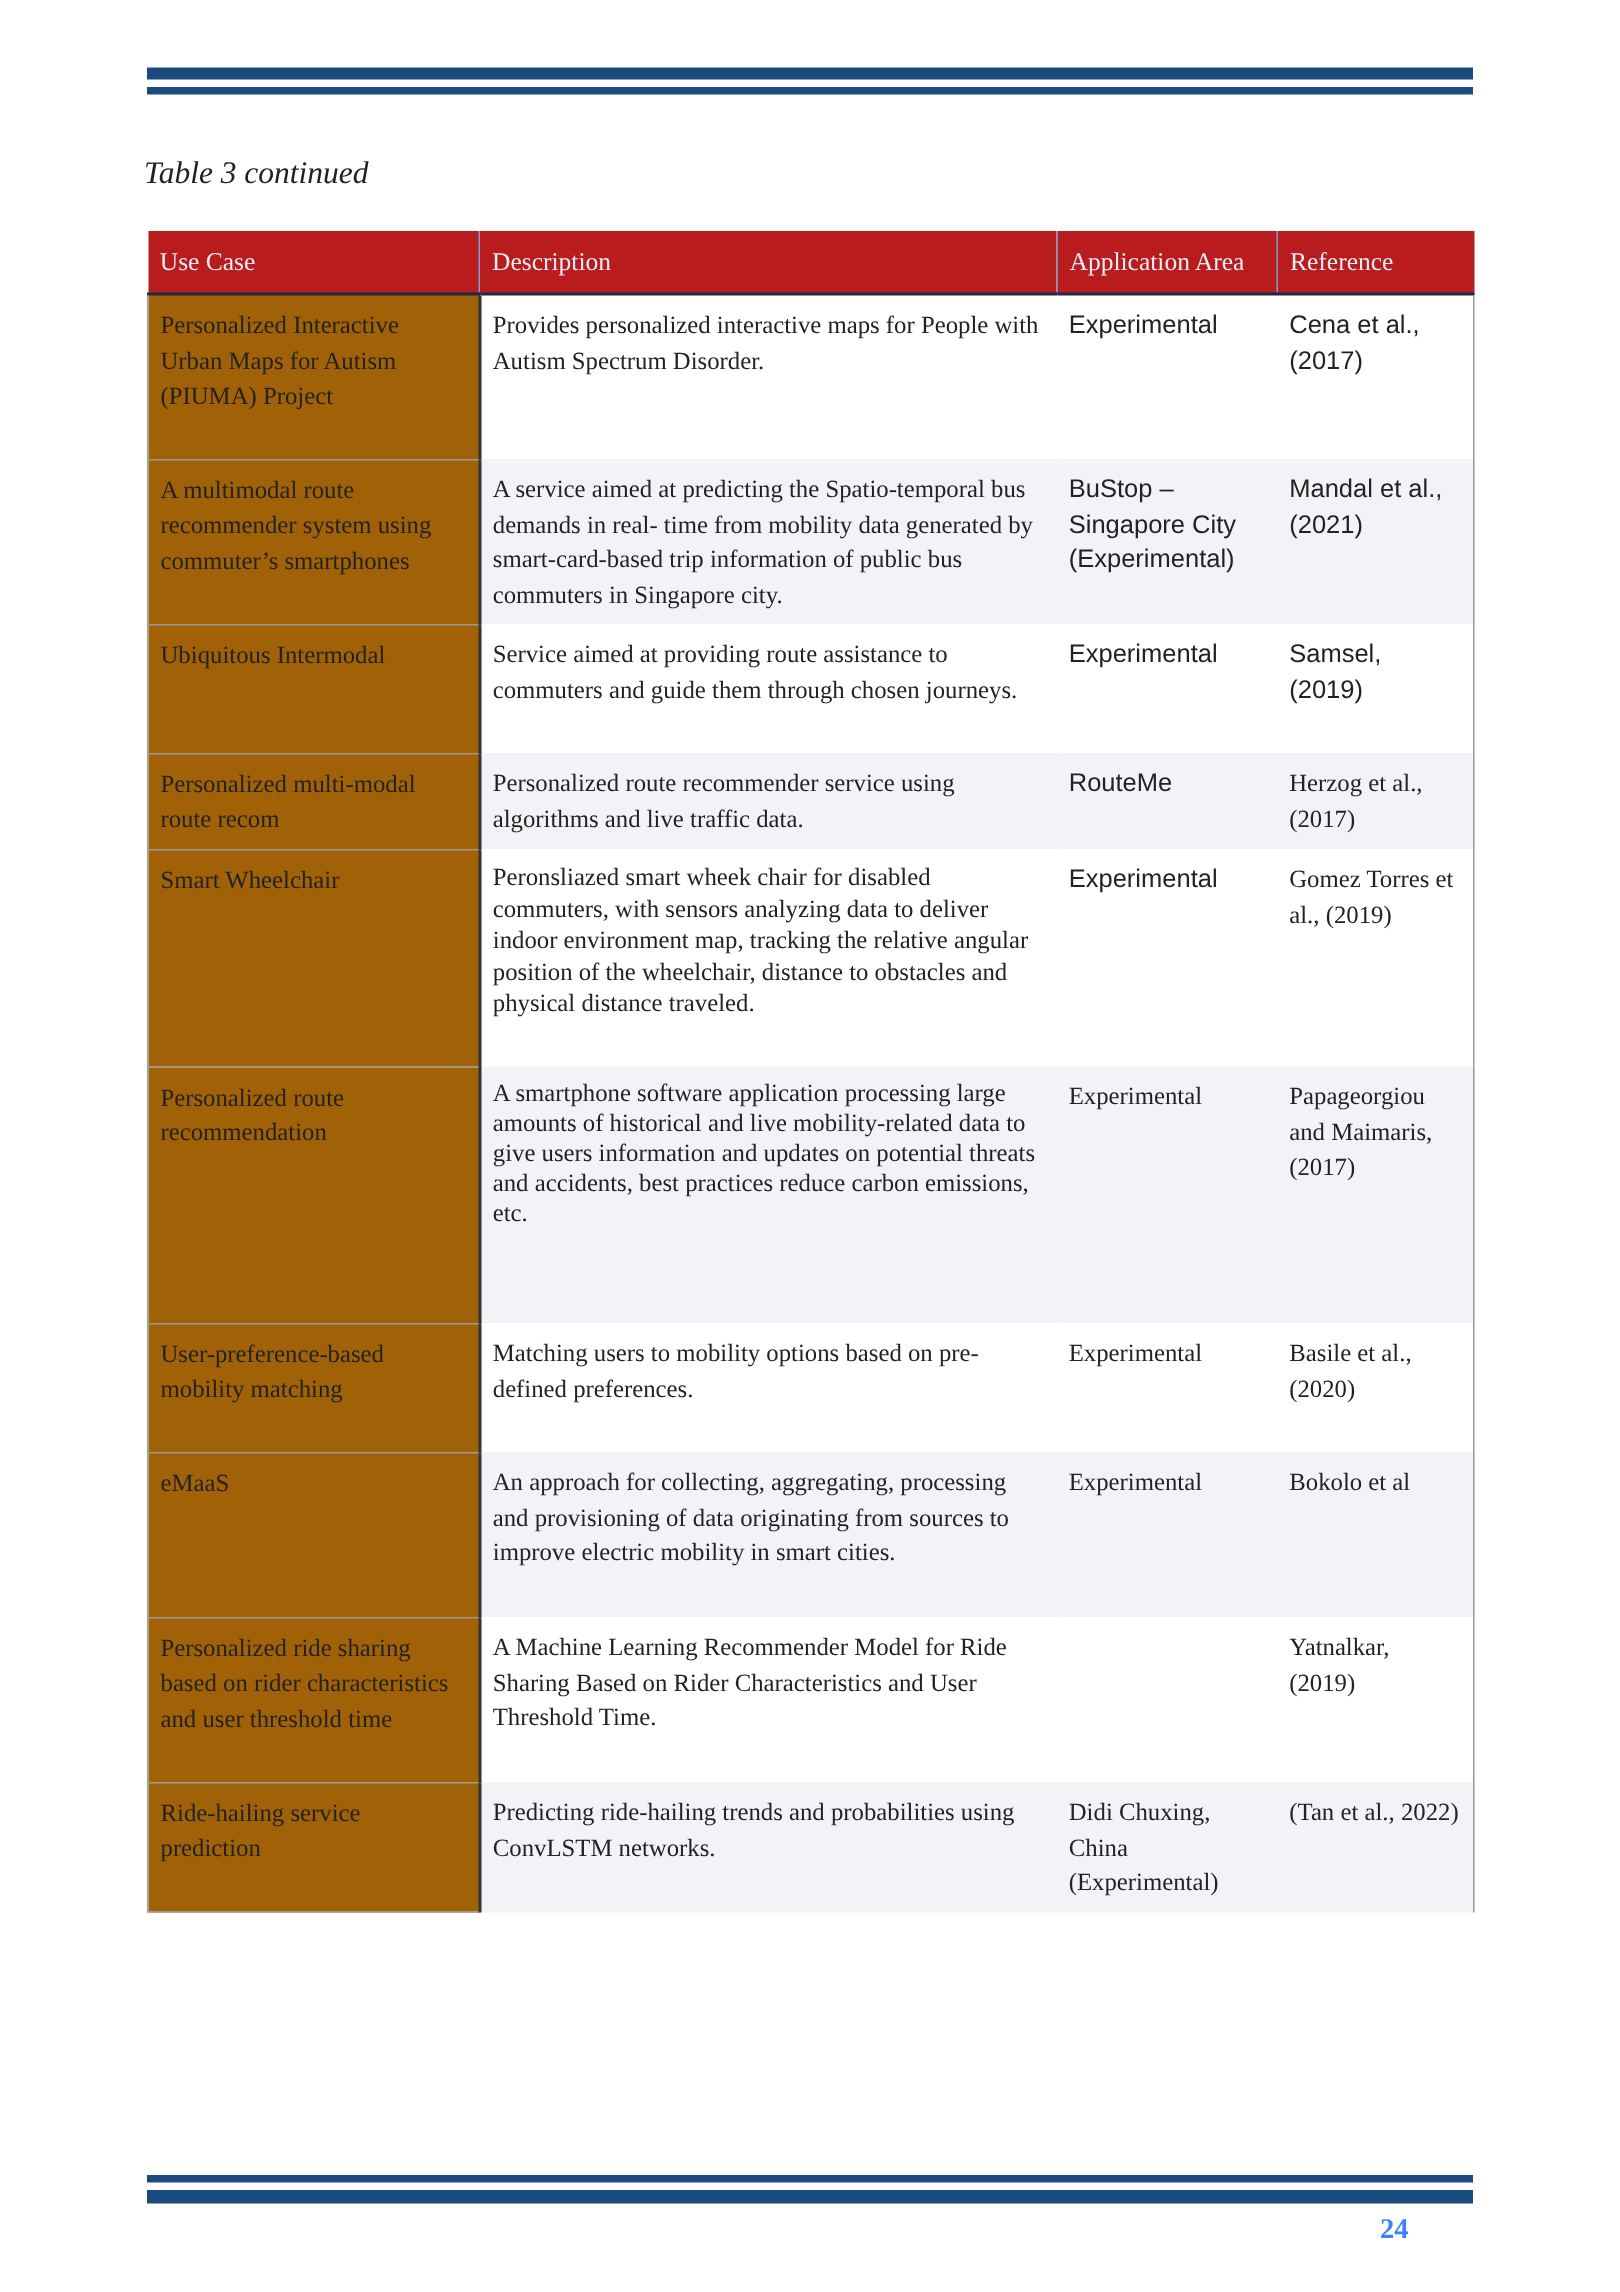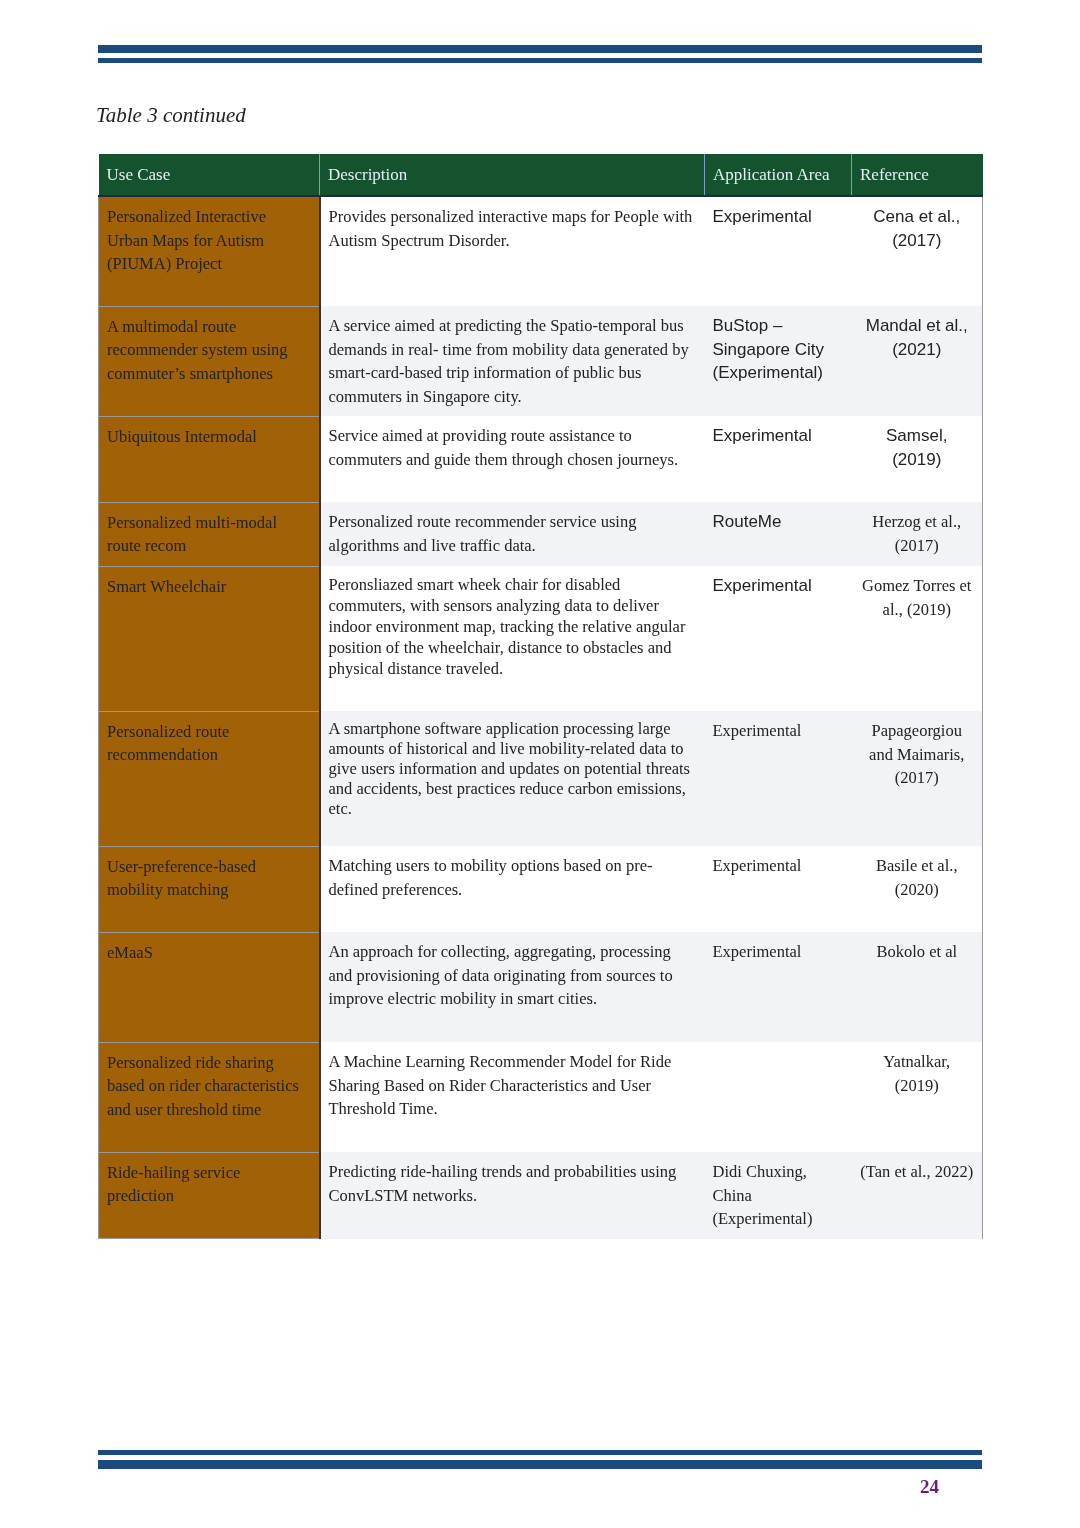--- a/index.html
+++ b/index.html
@@ -3,33 +3,33 @@
 <meta charset="utf-8">
 <style>
   html, body { margin: 0; padding: 0; background: #ffffff; }
   body { width: 1080px; height: 1528px; position: relative; overflow: hidden;
          font-family: "Liberation Serif", "DejaVu Serif", serif; color: #222; }
   .rule-top-thick { position: absolute; left: 98px; width: 884px; top: 45px; height: 8px; background: #1b4a7e; }
   .rule-top-thin  { position: absolute; left: 98px; width: 884px; top: 58px; height: 5px; background: #1b4a7e; }
   .rule-bot-thin  { position: absolute; left: 98px; width: 884px; top: 1450px; height: 5px; background: #1b4a7e; }
   .rule-bot-thick { position: absolute; left: 98px; width: 884px; top: 1460px; height: 9px; background: #1b4a7e; }
   .caption { position: absolute; left: 96px; top: 103px; font-style: italic; font-size: 21px; color: #222; }
-  .page-number { position: absolute; left: 920px; top: 1476px; font-weight: bold; font-size: 19px; color: #701a75; }
+  .page-number { position: absolute; left: 920px; top: 1476px; font-weight: bold; font-size: 19px; color: #3b82f6; }
 
   table.data { position: absolute; left: 98px; top: 154px; width: 884px; border-collapse: collapse; table-layout: fixed; font-size: 16.5px; line-height: 23.5px; }
   table.data col.c1 { width: 221px; }
   table.data col.c2 { width: 385px; }
   table.data col.c3 { width: 147px; }
   table.data col.c4 { width: 131px; }
-  table.data thead th { background: #14532d; color: #e8eef8; font-weight: normal; text-align: left; padding: 0 8px; height: 41px;
+  table.data thead th { background: #b91c1c; color: #e8eef8; font-weight: normal; text-align: left; padding: 0 8px; height: 41px;
                         border-right: 1px solid #7e9ad0; border-bottom: 2px solid #1c2a44; font-size: 17px; }
   table.data thead th:last-child { border-right: none; margin-top: 11px; }
   table.data td { vertical-align: top; padding: 8px 8px 8px 8px; }
   table.data td.usecase { border-left: 1px solid #9a9a9a; border-right: 2px solid #333; border-bottom: 1px solid #9a9a9a; background: #a16207; }
-  table.data td.ref { border-right: 1px solid #9a9a9a; text-align: center; }
+  table.data td.ref { border-right: 1px solid #9a9a9a; }
   table.data tr.shade td.desc, table.data tr.shade td.area, table.data tr.shade td.ref { background: #f1f3f7; }
   .sans { font-family: "Liberation Sans", "DejaVu Sans", sans-serif; font-size: 17px; }
 </style>
 </head>
 <body>
 
 <div class="rule-top-thick"></div>
 <div class="rule-top-thin"></div>
 
 <div class="caption">Table 3 continued</div>
@@ -73,21 +73,21 @@
       <td class="desc">Personalized route recommender service using algorithms and live traffic data.</td>
       <td class="area sans">RouteMe</td>
       <td class="ref">Herzog et al., (2017)</td>
     </tr>
     <tr style="height:145px">
       <td class="usecase">Smart Wheelchair</td>
       <td class="desc" style="line-height:21px">Peronsliazed smart wheek chair for disabled commuters, with sensors analyzing data to deliver indoor environment map, tracking the relative angular position of the wheelchair, distance to obstacles and physical distance traveled.</td>
       <td class="area sans">Experimental</td>
       <td class="ref">Gomez Torres et al., (2019)</td>
     </tr>
-    <tr class="shade" style="height:135px">
+    <tr class="shade" style="height:171px">
       <td class="usecase">Personalized route recommendation</td>
       <td class="desc" style="line-height:20px">A smartphone software application processing large amounts of historical and live mobility-related data to give users information and updates on potential threats and accidents, best practices reduce carbon emissions, etc.</td>
       <td class="area">Experimental</td>
       <td class="ref">Papageorgiou and Maimaris, (2017)</td>
     </tr>
     <tr style="height:86px">
       <td class="usecase">User-preference-based mobility matching</td>
       <td class="desc">Matching users to mobility options based on pre-defined preferences.</td>
       <td class="area">Experimental</td>
       <td class="ref">Basile et al., (2020)</td>

